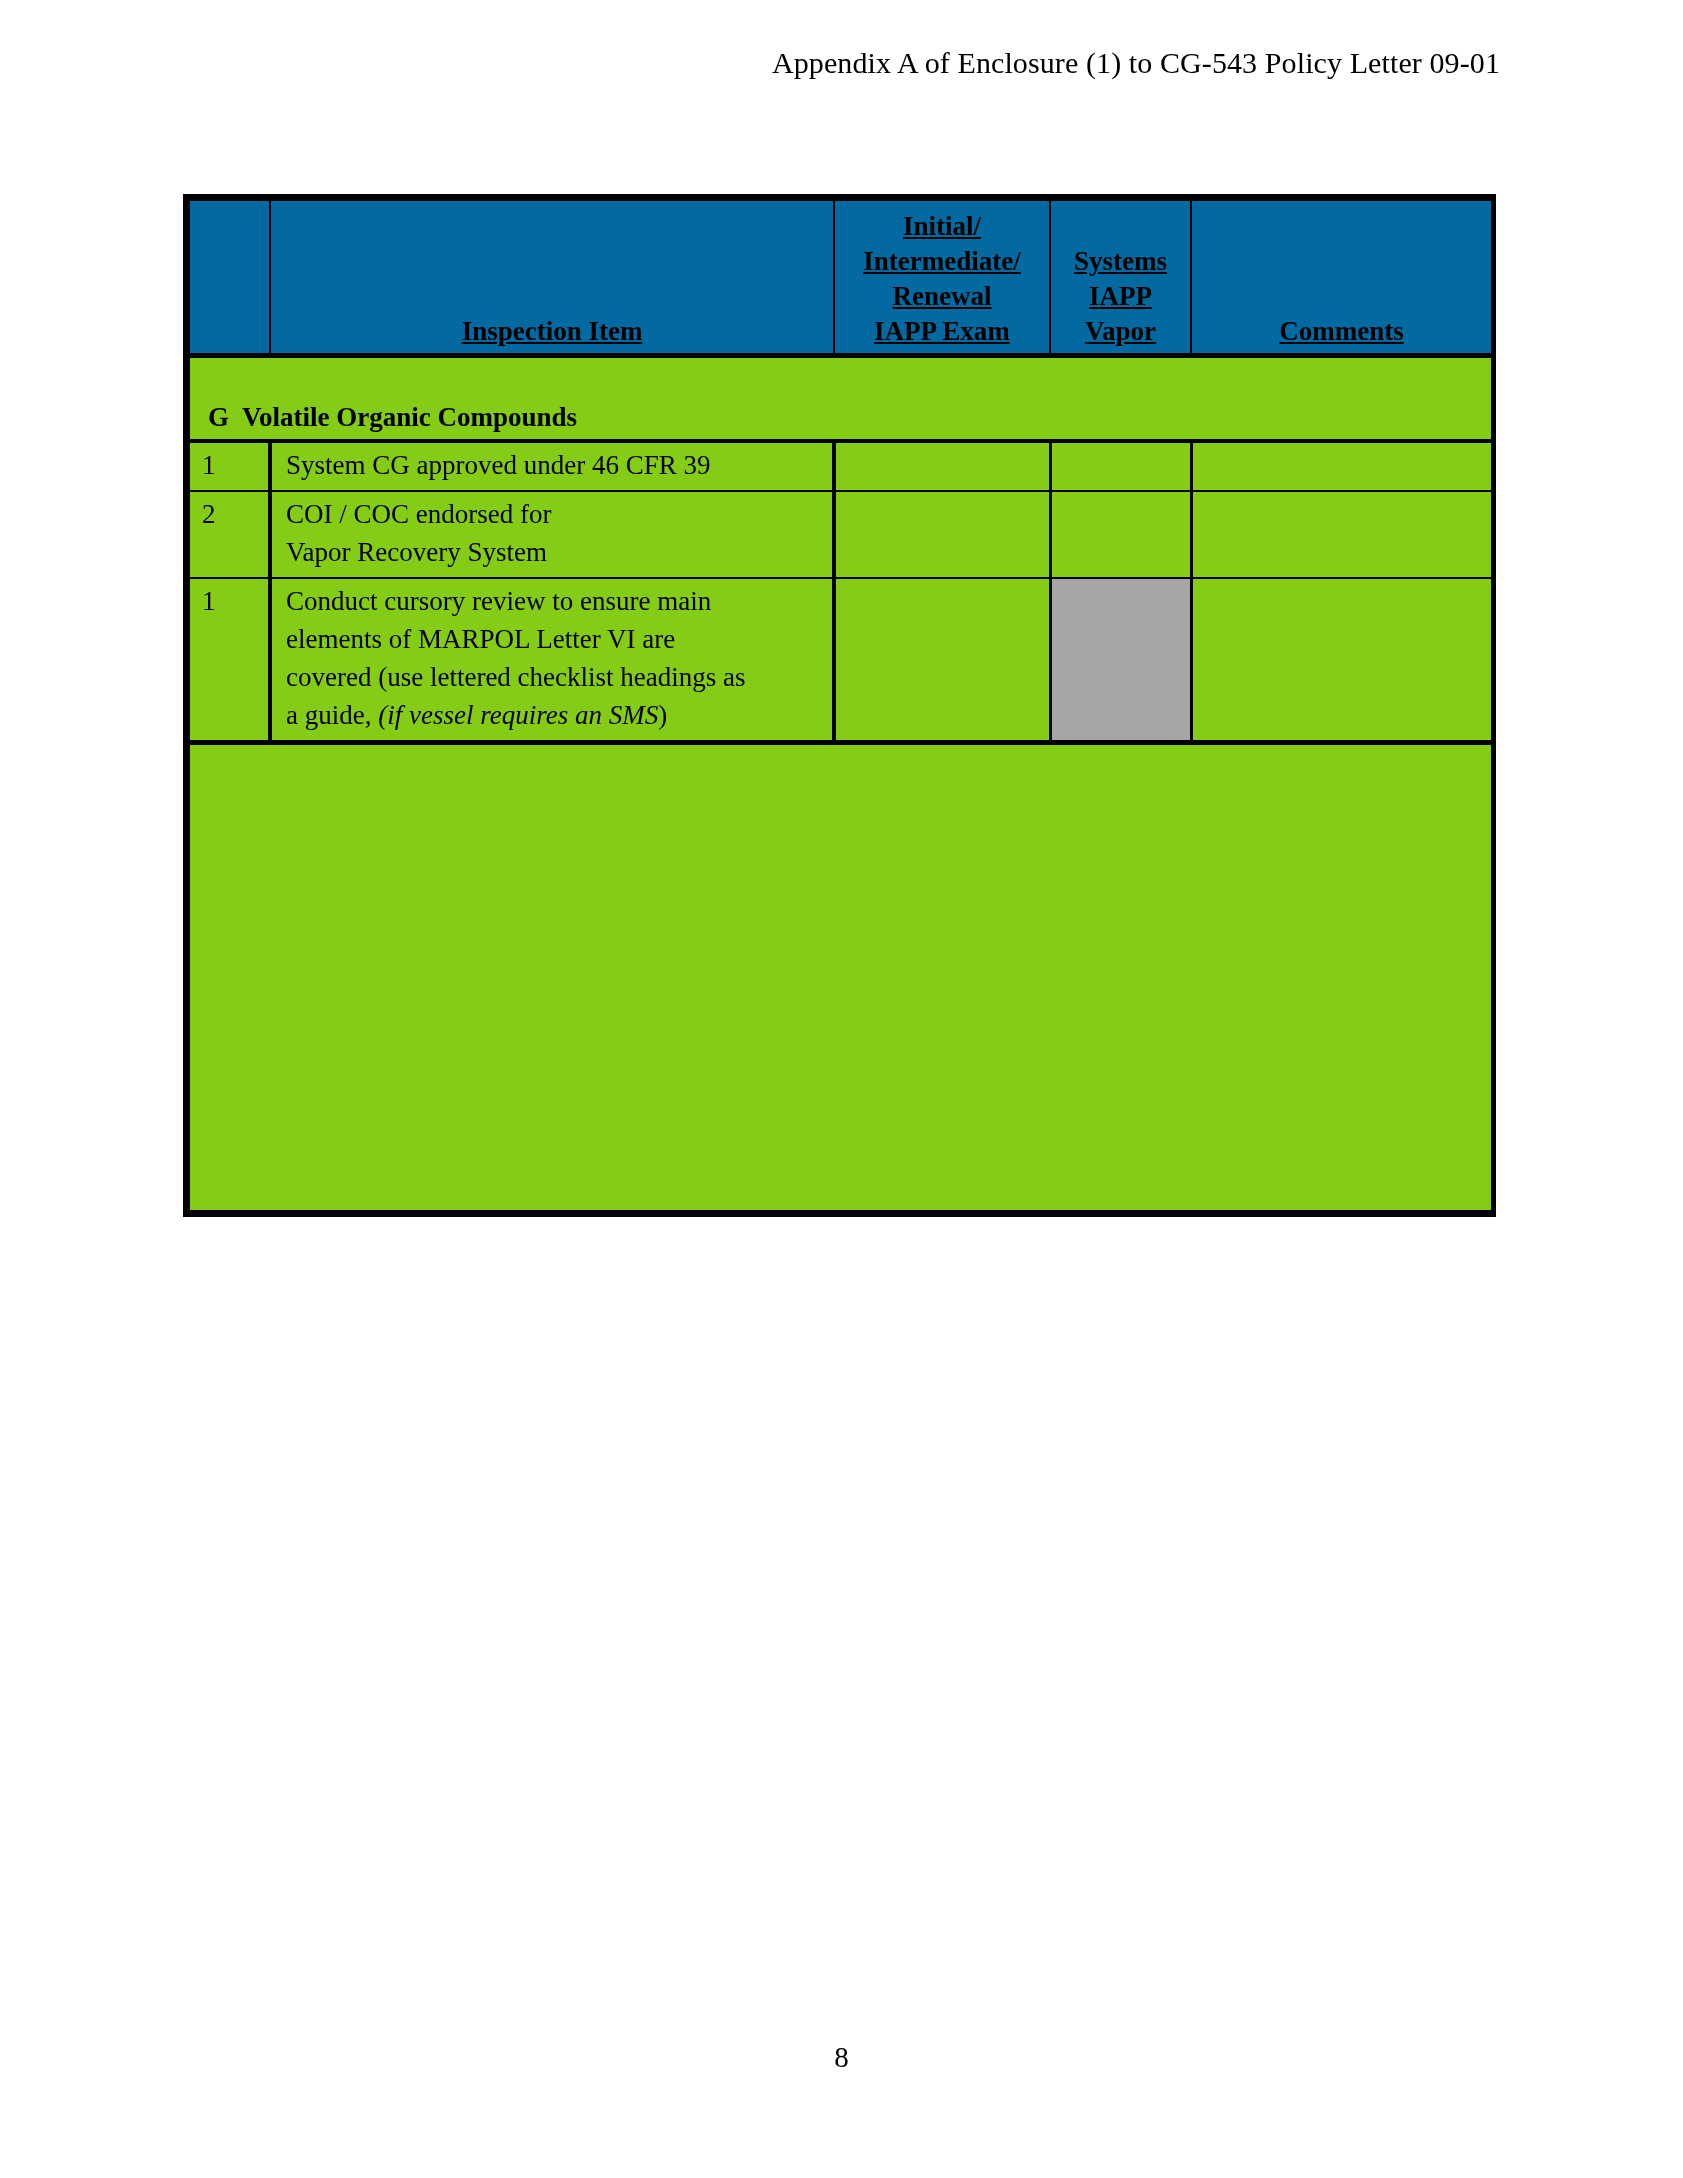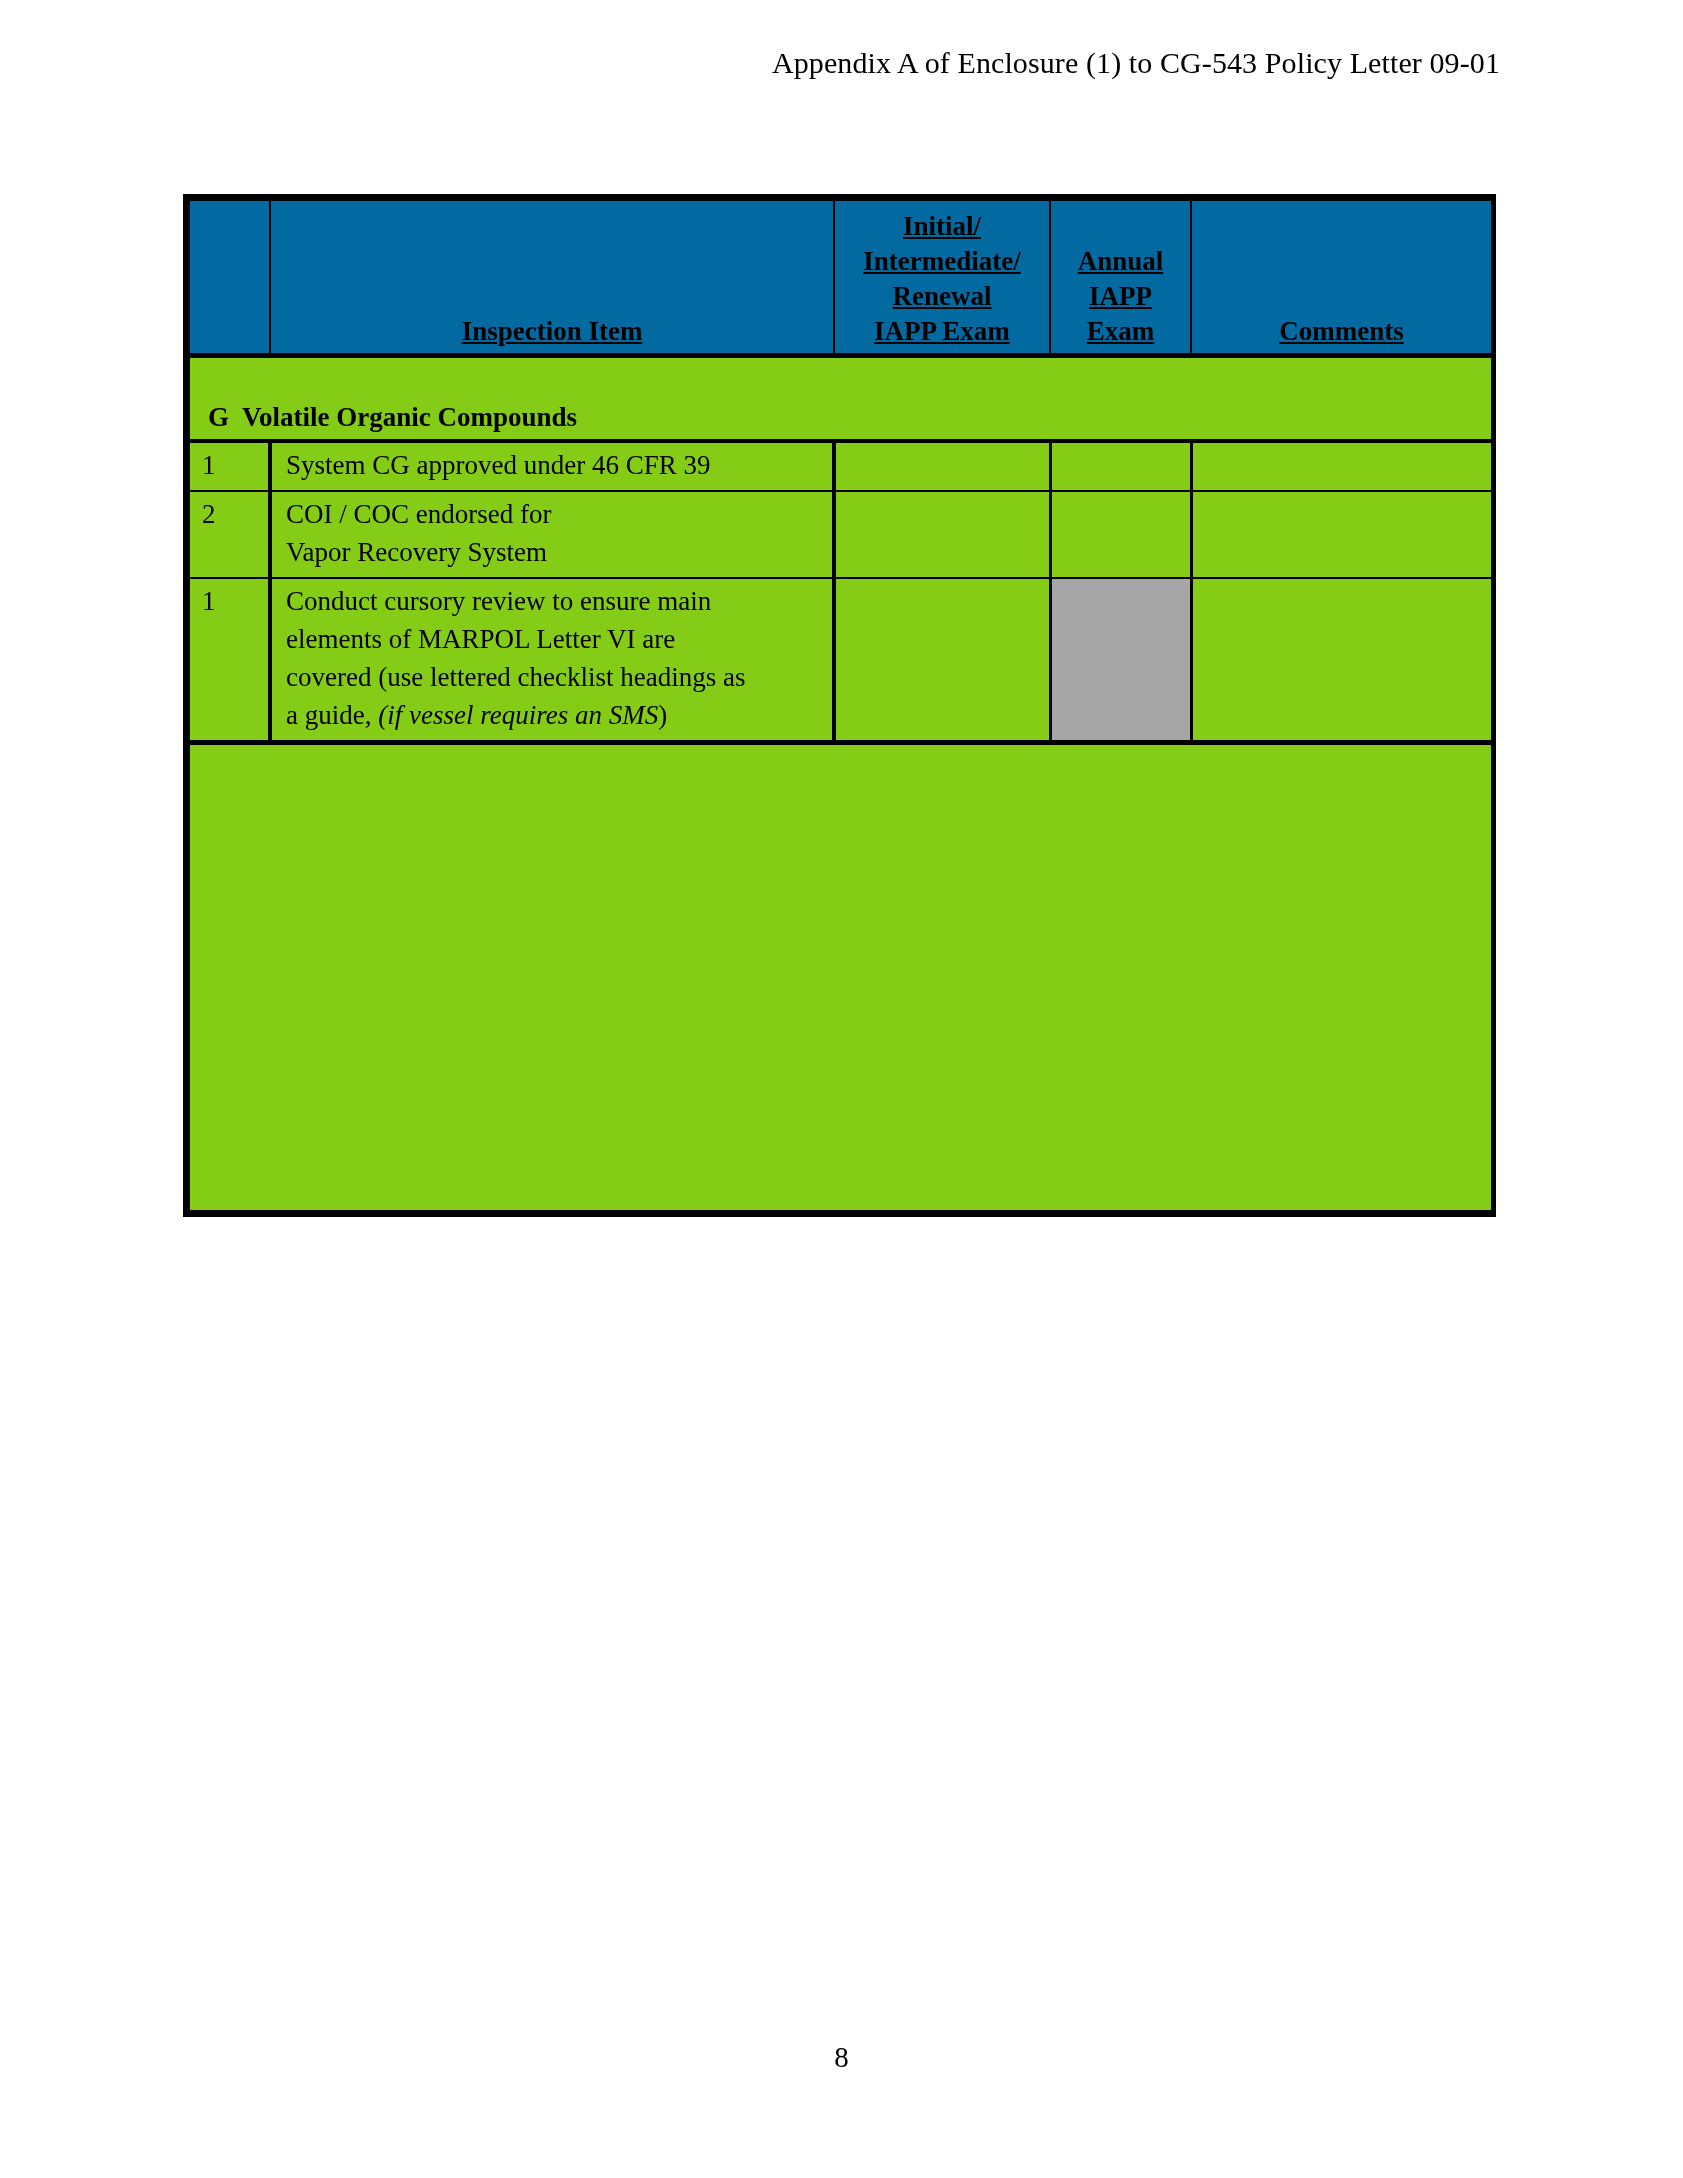--- a/index.html
+++ b/index.html
@@ -177,23 +177,23 @@
       <td>
         <span class="hlines">
           <span>Initial/</span>
           <span>Intermediate/</span>
           <span>Renewal</span>
           <span>IAPP Exam</span>
         </span>
       </td>
       <td>
         <span class="hlines">
-          <span>Annual</span>
+          <span>Systems</span>
           <span>IAPP</span>
-          <span>Exam</span>
+          <span>Vapor</span>
         </span>
       </td>
       <td>
         <span class="hlines">
               <span>Comments</span>
             </span>
       </td>
     </tr>
 
     <tr class="section-row">

